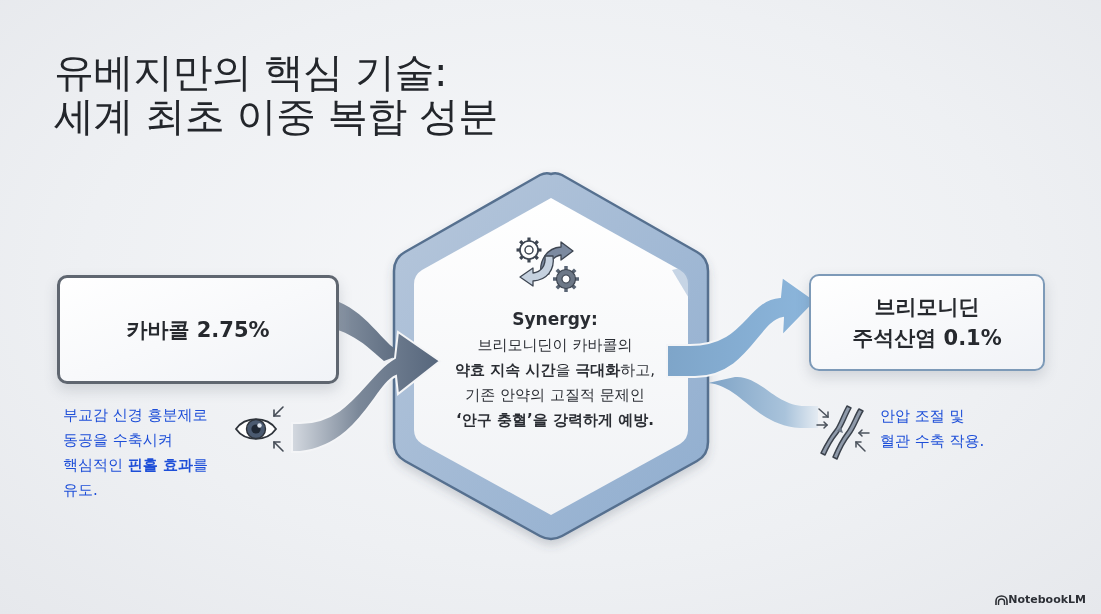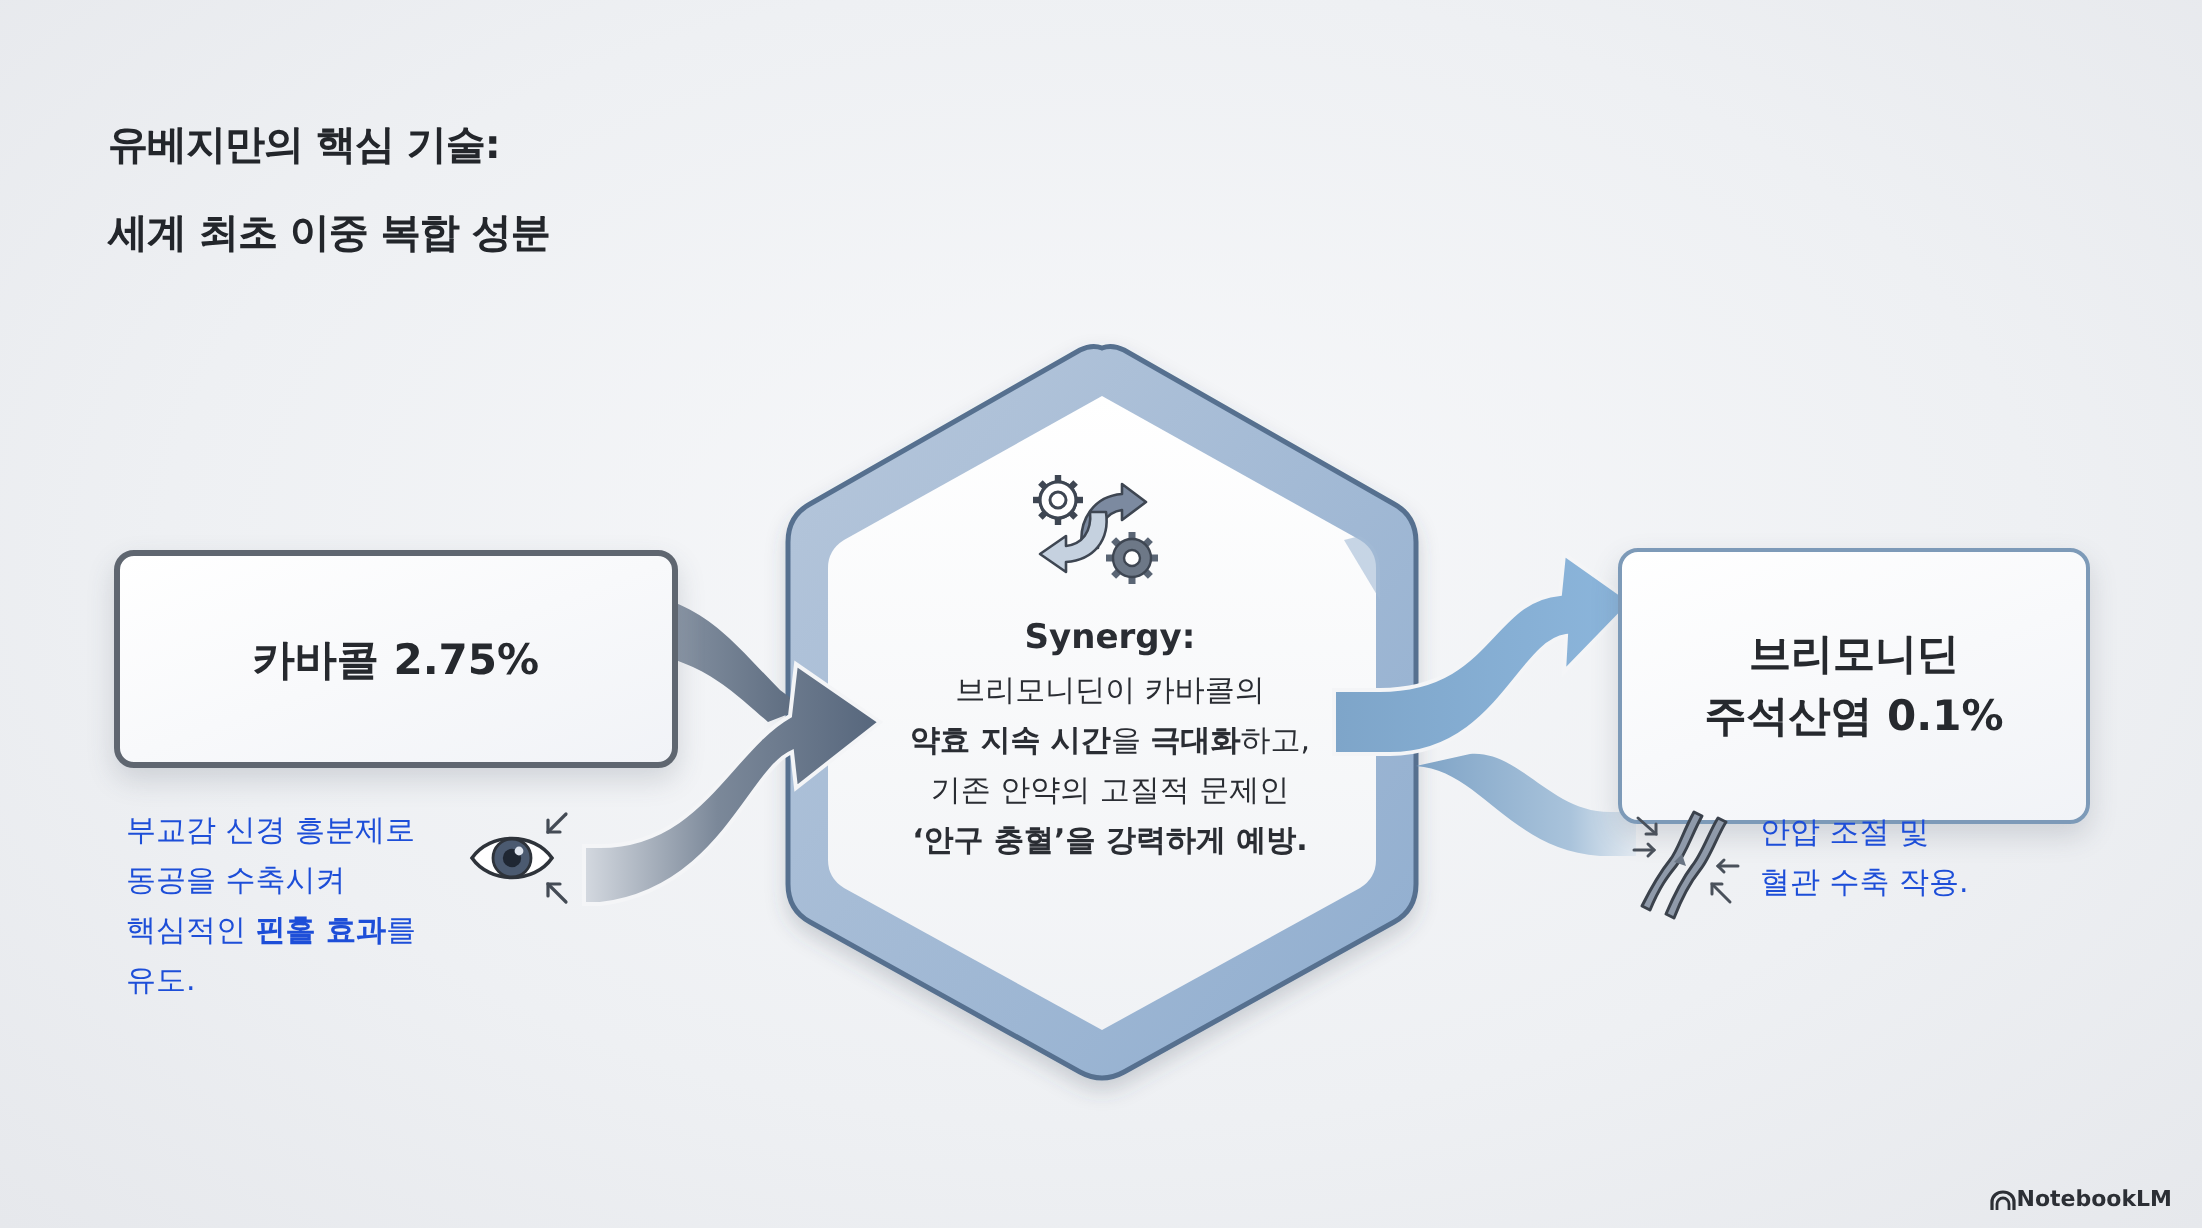--- a/index.html
+++ b/index.html
@@ -4,35 +4,35 @@
 <style>
   html, body { margin: 0; padding: 0; }
   body {
     width: 1101px; height: 614px; overflow: hidden; position: relative;
     background: radial-gradient(ellipse at 50% 45%, #f7f8fa 0%, #eef0f3 60%, #e6e8ec 100%);
     font-family: "DejaVu Sans", "Liberation Sans", sans-serif;
     color: #26292e;
   }
   .title {
     position: absolute; left: 54px; top: 50px; margin: 0;
-    font-family: "DejaVu Sans", sans-serif; font-weight: bold;
-    font-size: 20px; line-height: 44px; color: #23262b; letter-spacing: -0.5px;
+    font-family: "DejaVu Sans", sans-serif; font-weight: normal;
+    font-size: 40px; line-height: 44px; color: #23262b; letter-spacing: -0.5px;
   }
   .title span { display: block; }
   .flows { position: absolute; left: 0; top: 0; }
   .card {
     position: absolute; box-sizing: border-box;
     display: flex; flex-direction: column; align-items: center; justify-content: center;
     font-weight: bold; color: #26292e; text-align: center;
     background: linear-gradient(160deg, #ffffff 0%, #f1f3f7 100%);
     border-radius: 10px;
     box-shadow: 0 6px 14px rgba(60,70,90,0.18);
   }
   .card-left { left: 57px; top: 275px; width: 282px; height: 109px; border: 3px solid #5f6670; font-size: 21px; }
-  .card-right { left: 809px; top: 274px; width: 236px; height: 138px; border: 2.5px solid #7d9ab8; font-size: 21px; line-height: 31px; }
+  .card-right { left: 809px; top: 274px; width: 236px; height: 97px; border: 2.5px solid #7d9ab8; font-size: 21px; line-height: 31px; }
   .desc { position: absolute; font-size: 15px; line-height: 25px; color: #1d4ed8; }
   .desc-left { left: 63px; top: 403px; width: 170px; }
   .desc-right { left: 880px; top: 404px; width: 150px; }
   .desc b { font-weight: bold; }
   .center-text {
     position: absolute; left: 424px; top: 306px; width: 262px;
     text-align: center; font-size: 15px; line-height: 25px; color: #2a2d33;
   }
   .center-text .syn { display: block; font-size: 17px; font-weight: bold; line-height: 26px; margin-bottom: 1px; }
   .center-text .line { display: block; }

